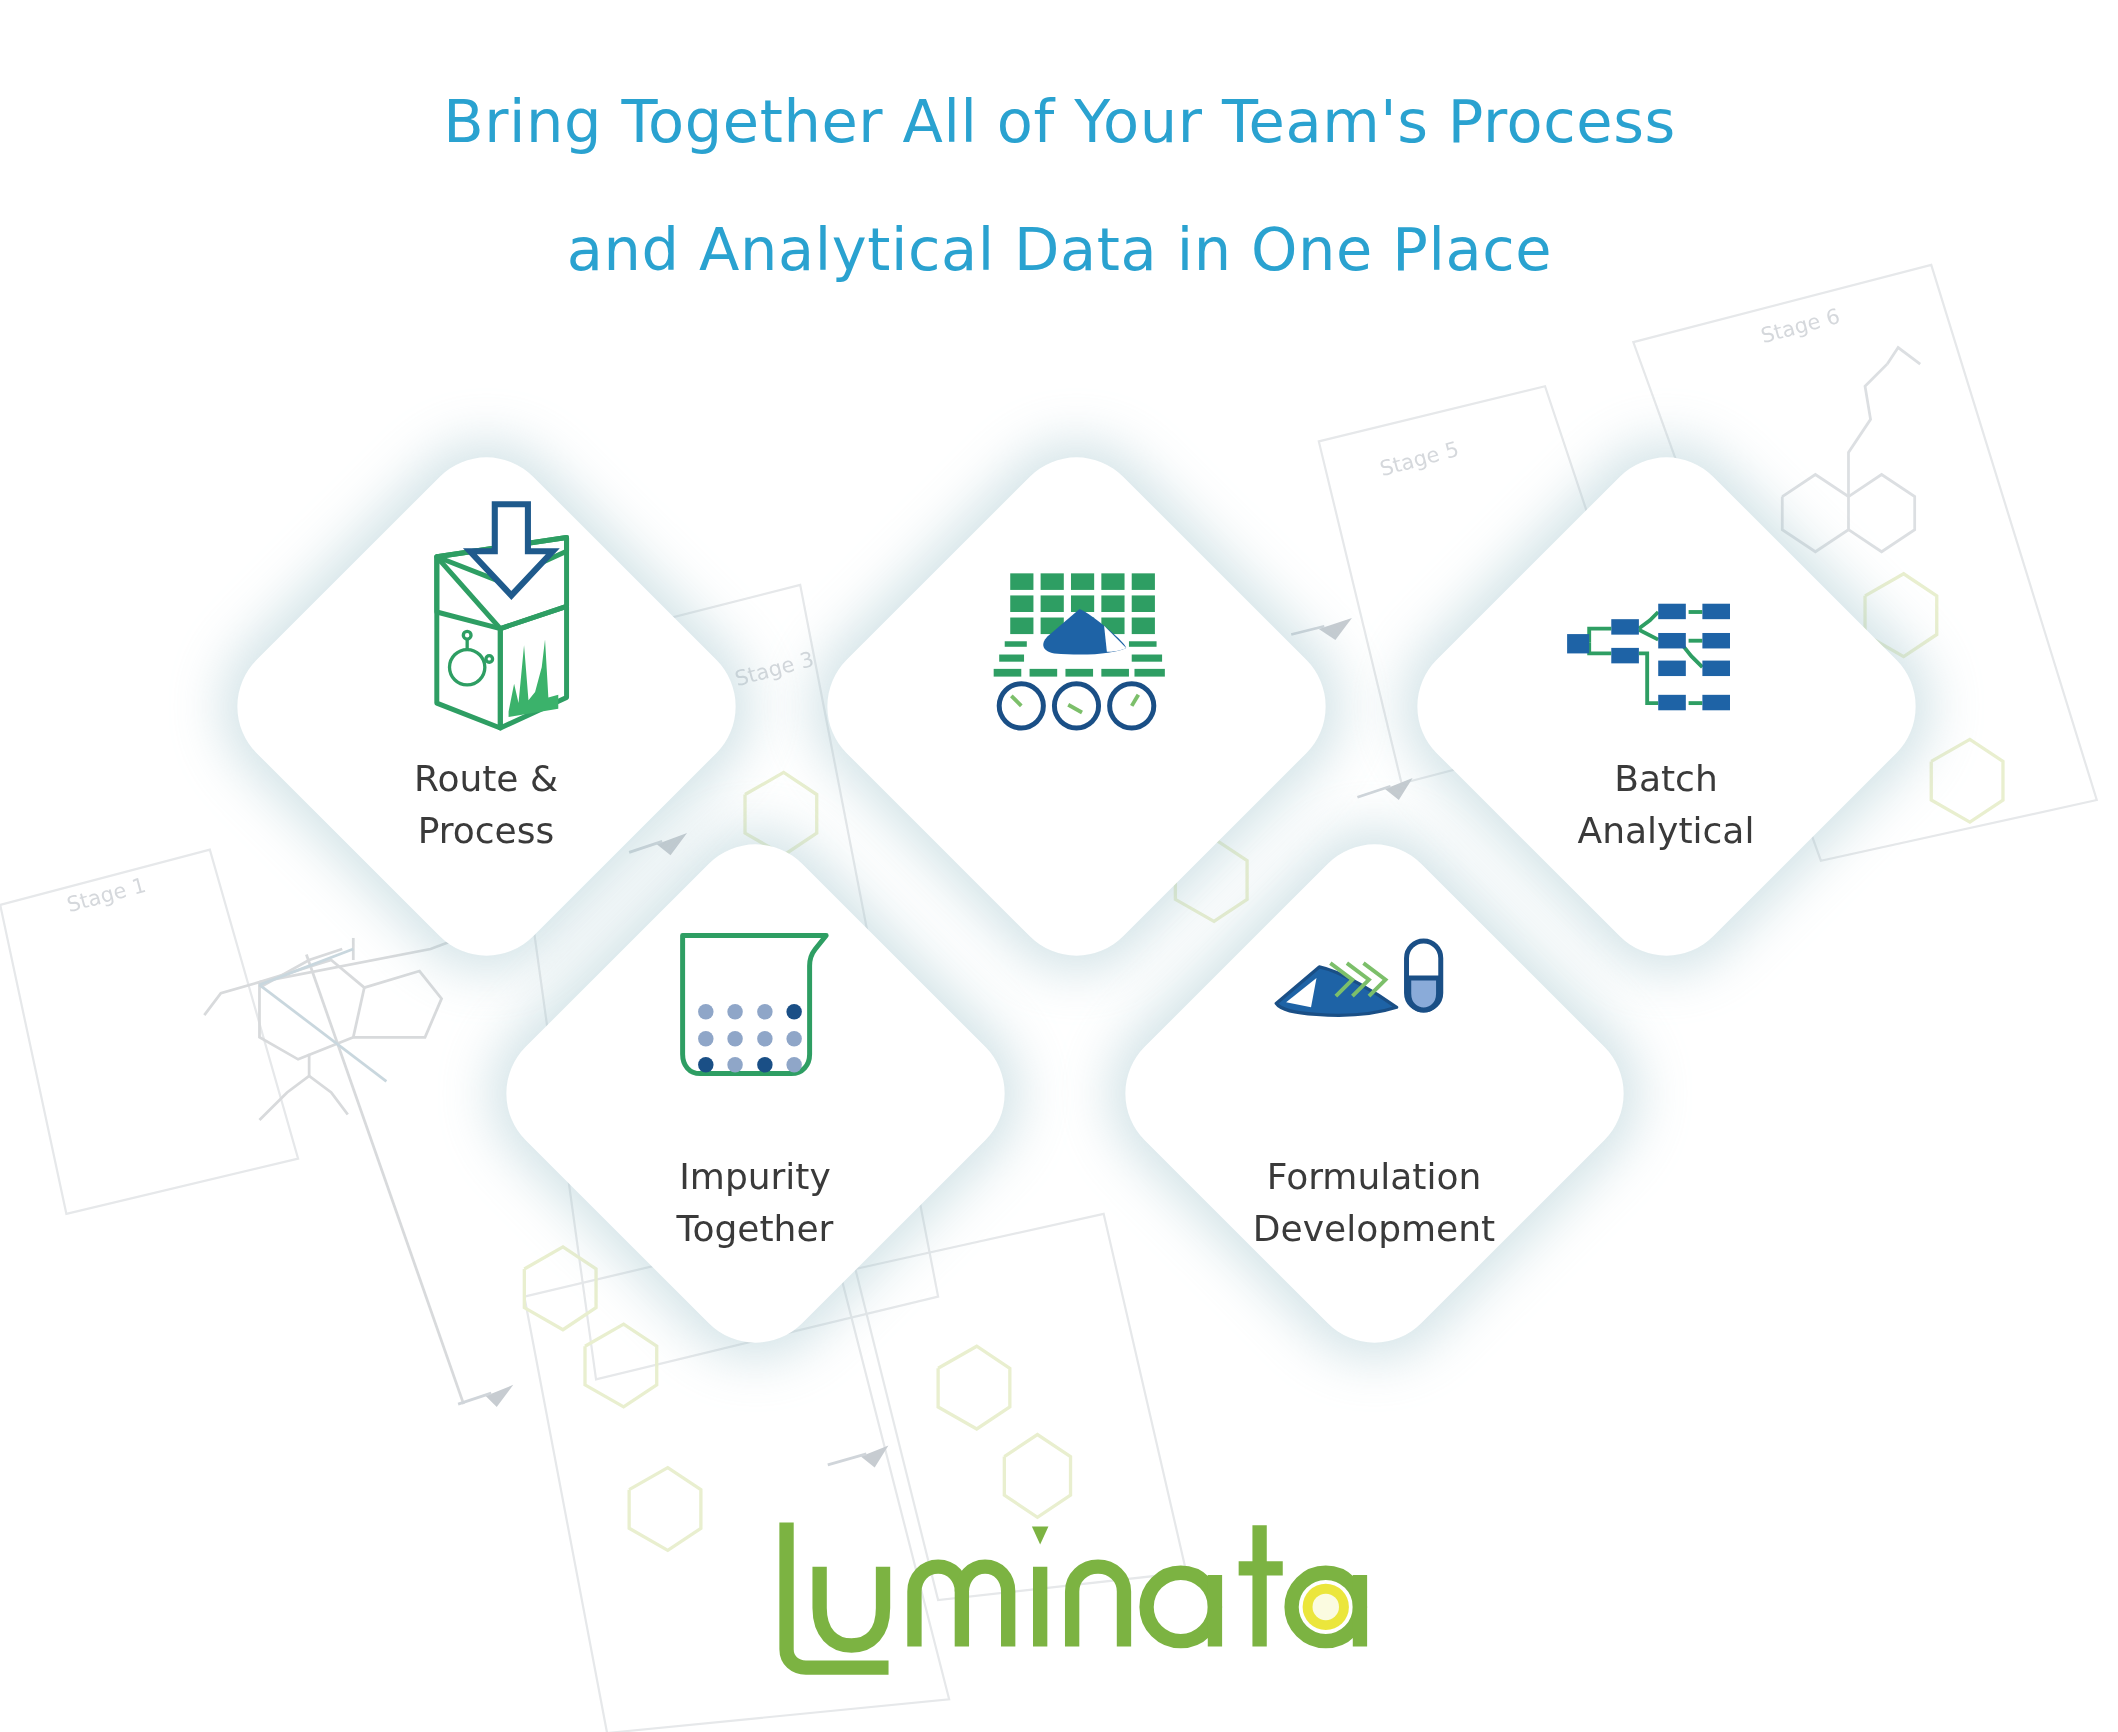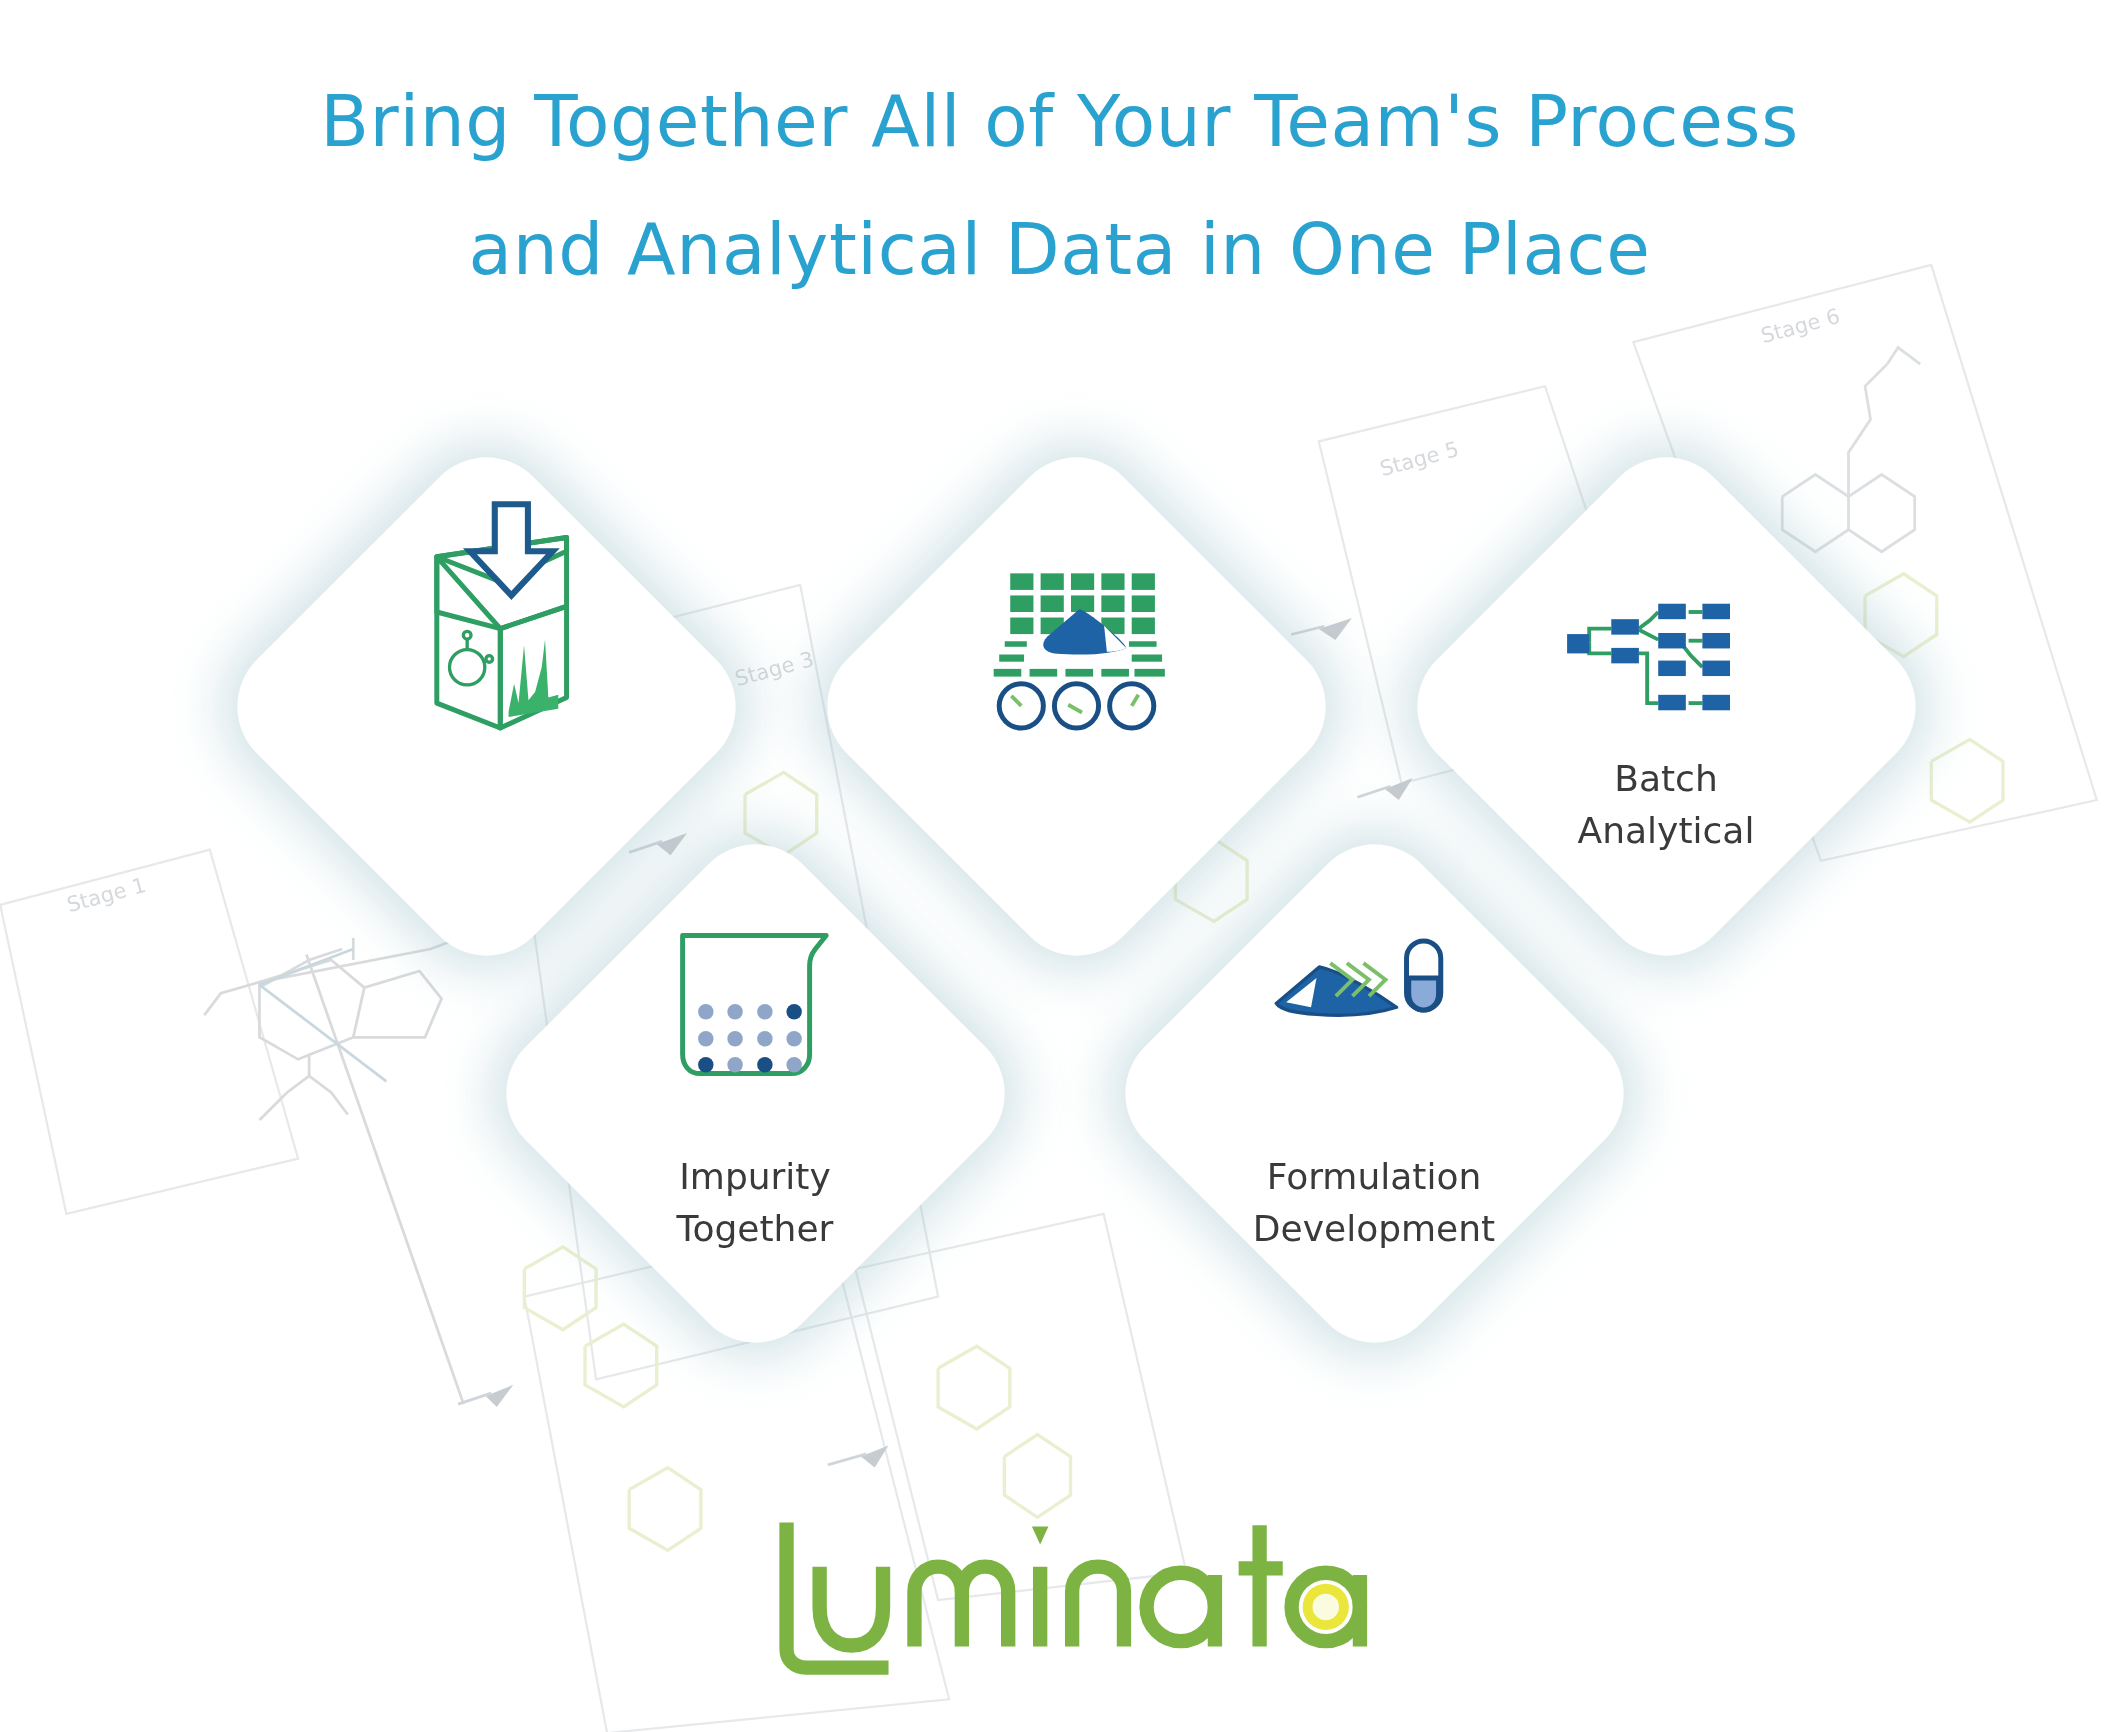--- a/index.html
+++ b/index.html
@@ -8,21 +8,21 @@
     background:#ffffff;
     font-family:"DejaVu Sans", sans-serif;
   }
   .bg-layer { position:absolute; inset:0; pointer-events:none; }
   .stage-label {
     position:absolute; font-family:"DejaVu Sans", sans-serif; font-size:21px; color:#d5d8dc;
   }
   .headline {
     position:absolute; left:0; right:0; top:58px; text-align:center;
     color:#2aa2d0; font-family:"DejaVu Sans", sans-serif; font-weight:normal;
-    font-size:71px; line-height:128px; letter-spacing:0.6px;
+    font-size:59px; line-height:128px; letter-spacing:0.6px;
   }
   .headline .line { display:block; }
   .tile {
     position:absolute; width:552px; height:552px;
   }
   .tile .diamond {
     position:absolute; left:81px; top:81px; width:391px; height:391px;
     background:#ffffff; border-radius:66px; transform:rotate(45deg);
     box-shadow: 0 0 50px 16.6px rgba(160,195,205,0.45);
   }
@@ -126,20 +126,24 @@
         <circle cx="165" cy="330" r="32"></circle>
         <circle cx="165" cy="272" r="7"></circle>
           <line x1="165" y1="279" x2="165" y2="298"></line>
         <circle cx="205" cy="315" r="6"></circle>
       </g>
       <g fill="#3bb26b">
         <polygon points="240,410 250,360 258,395 268,290 276,390 288,375 300,330 306,280 312,385 330,380 330,405 240,420"></polygon>
       </g>
       <polygon points="215,35 275,35 275,120 320,120 245,200 170,120 215,120" fill="#ffffff" stroke="#1f5a8c" stroke-width="11" stroke-linejoin="miter"></polygon>
     </svg>
+    <div class="label">
+      <span>Route &amp;</span>
+      <span>Process</span>
+    </div>
   </div>
 </div>
 
 <div class="tile" style="left:800px;top:430px">
   <div class="diamond"></div>
   <div class="content">
     <svg class="icon" viewBox="0 0 400 460">
       <g fill="#2e9e63">
         <rect x="80" y="160" width="42" height="30"></rect>
           <rect x="135" y="160" width="42" height="30"></rect>

